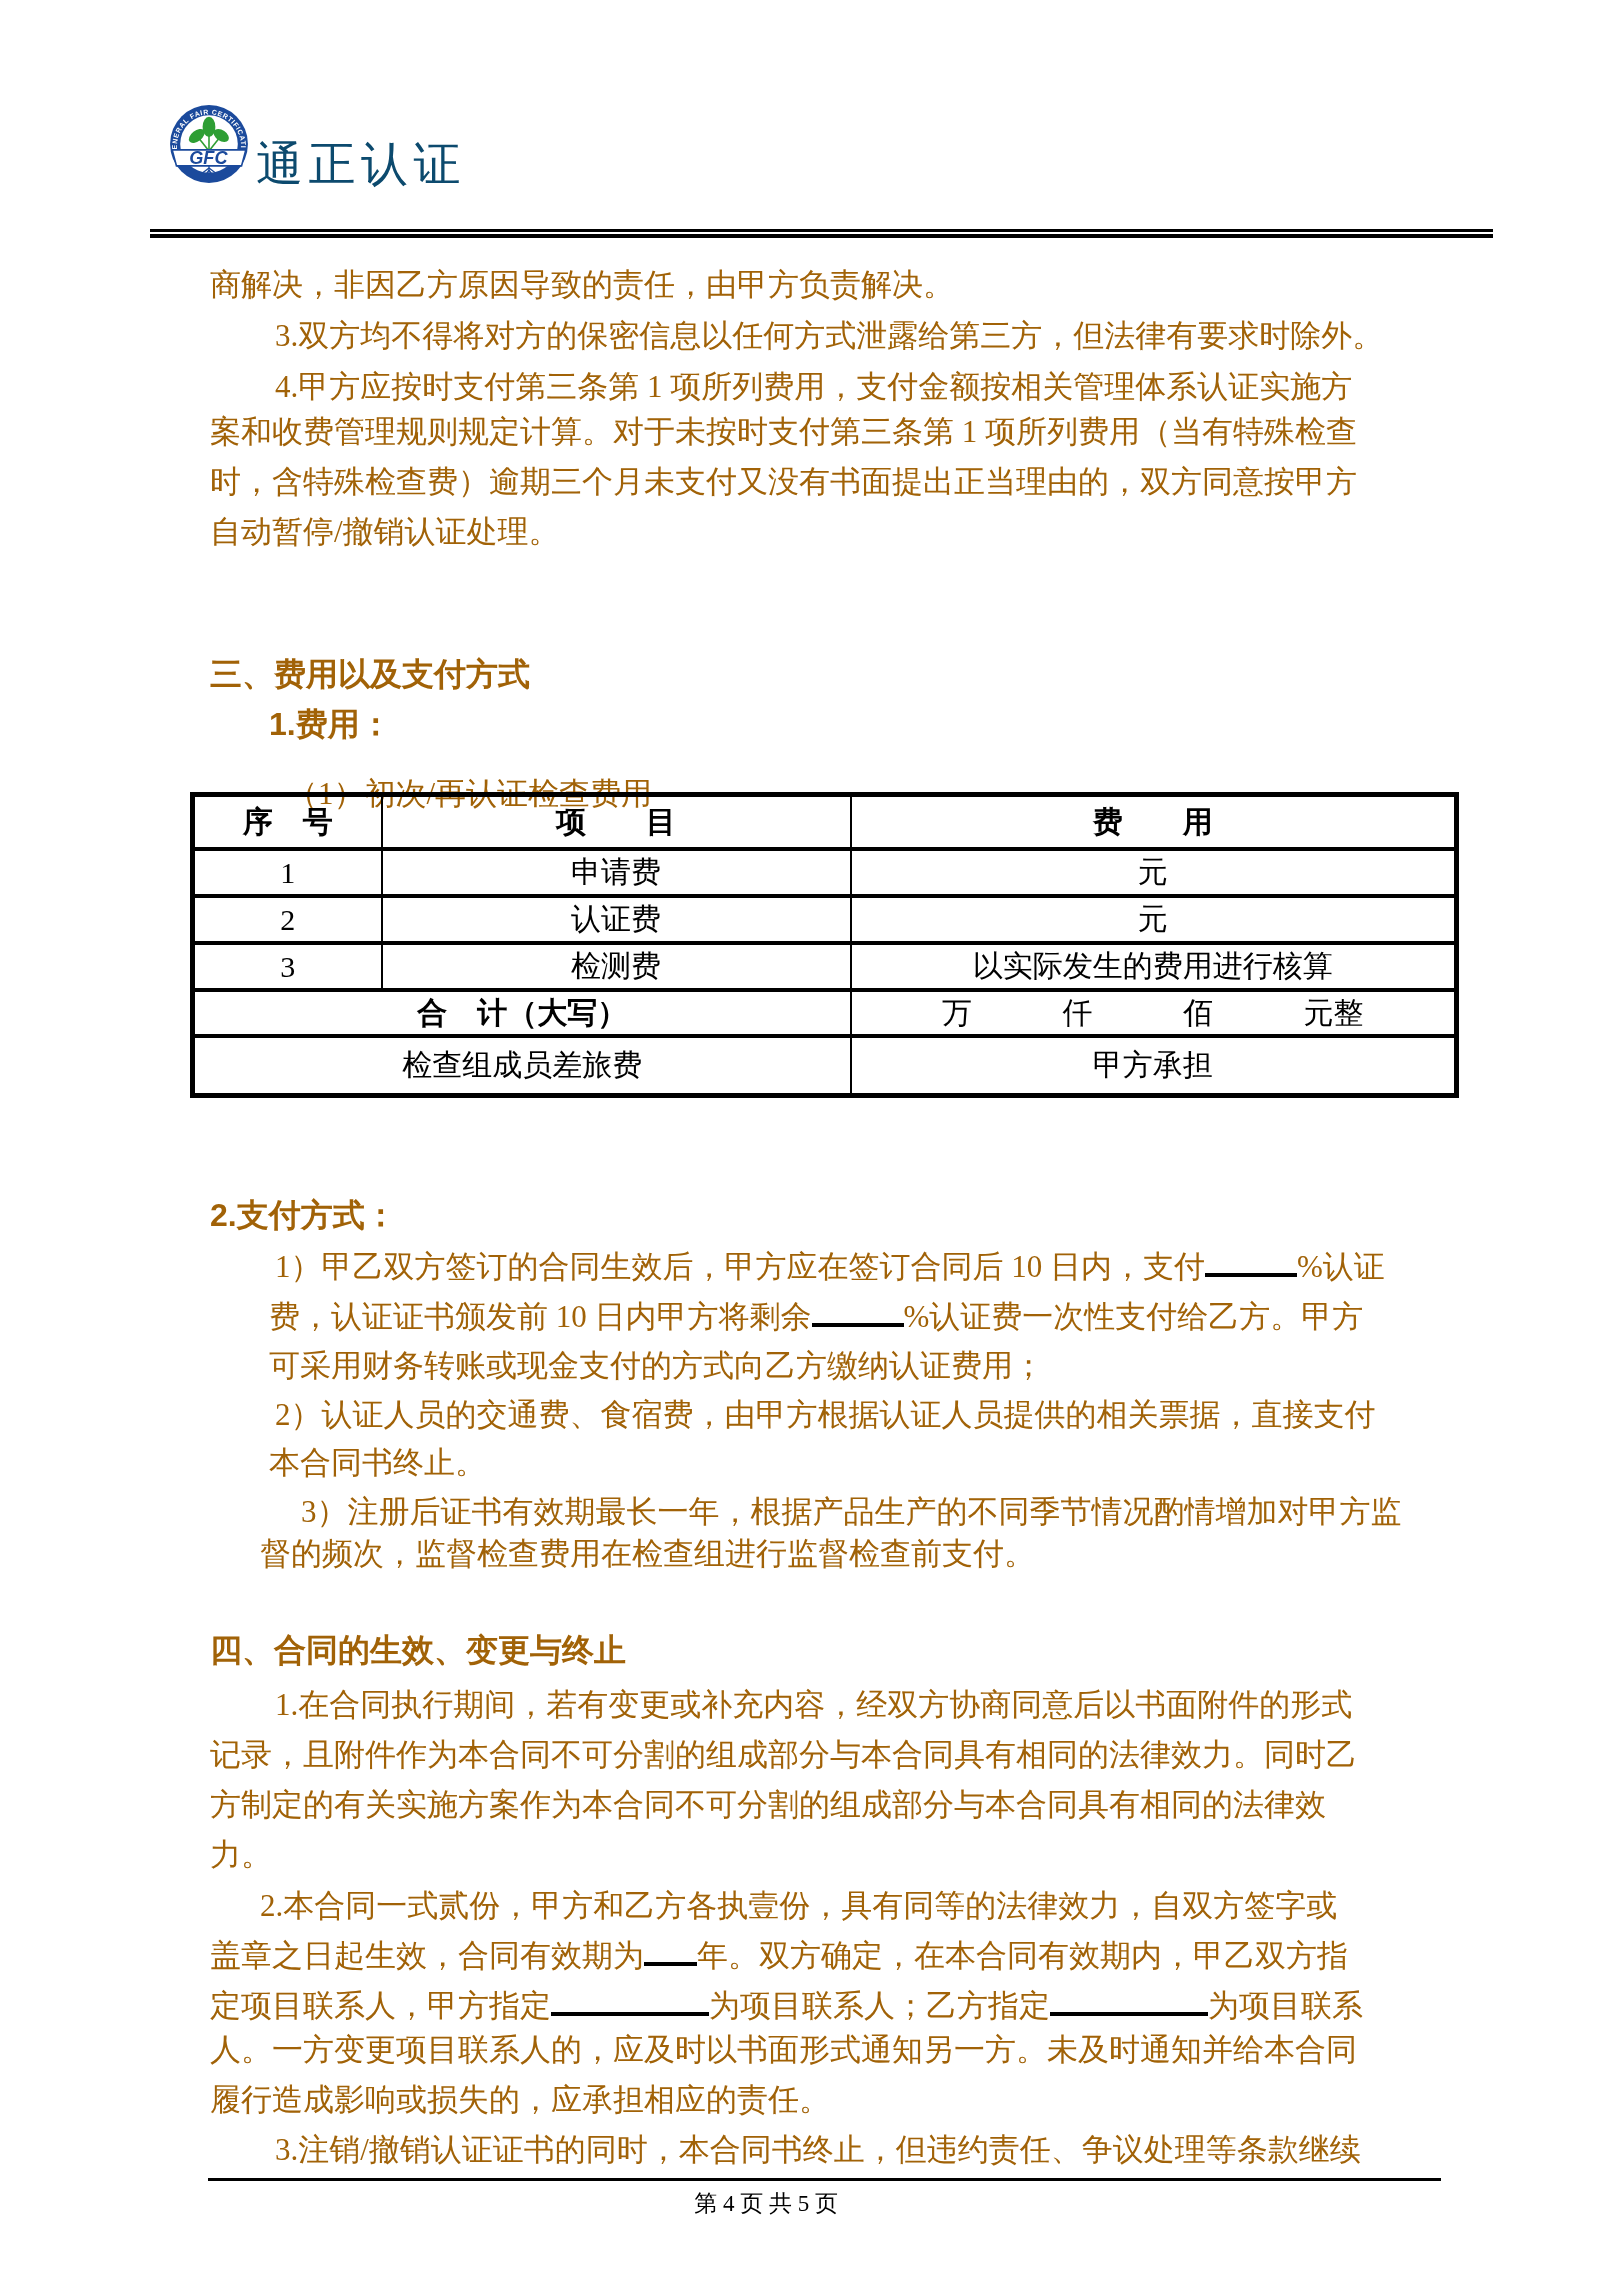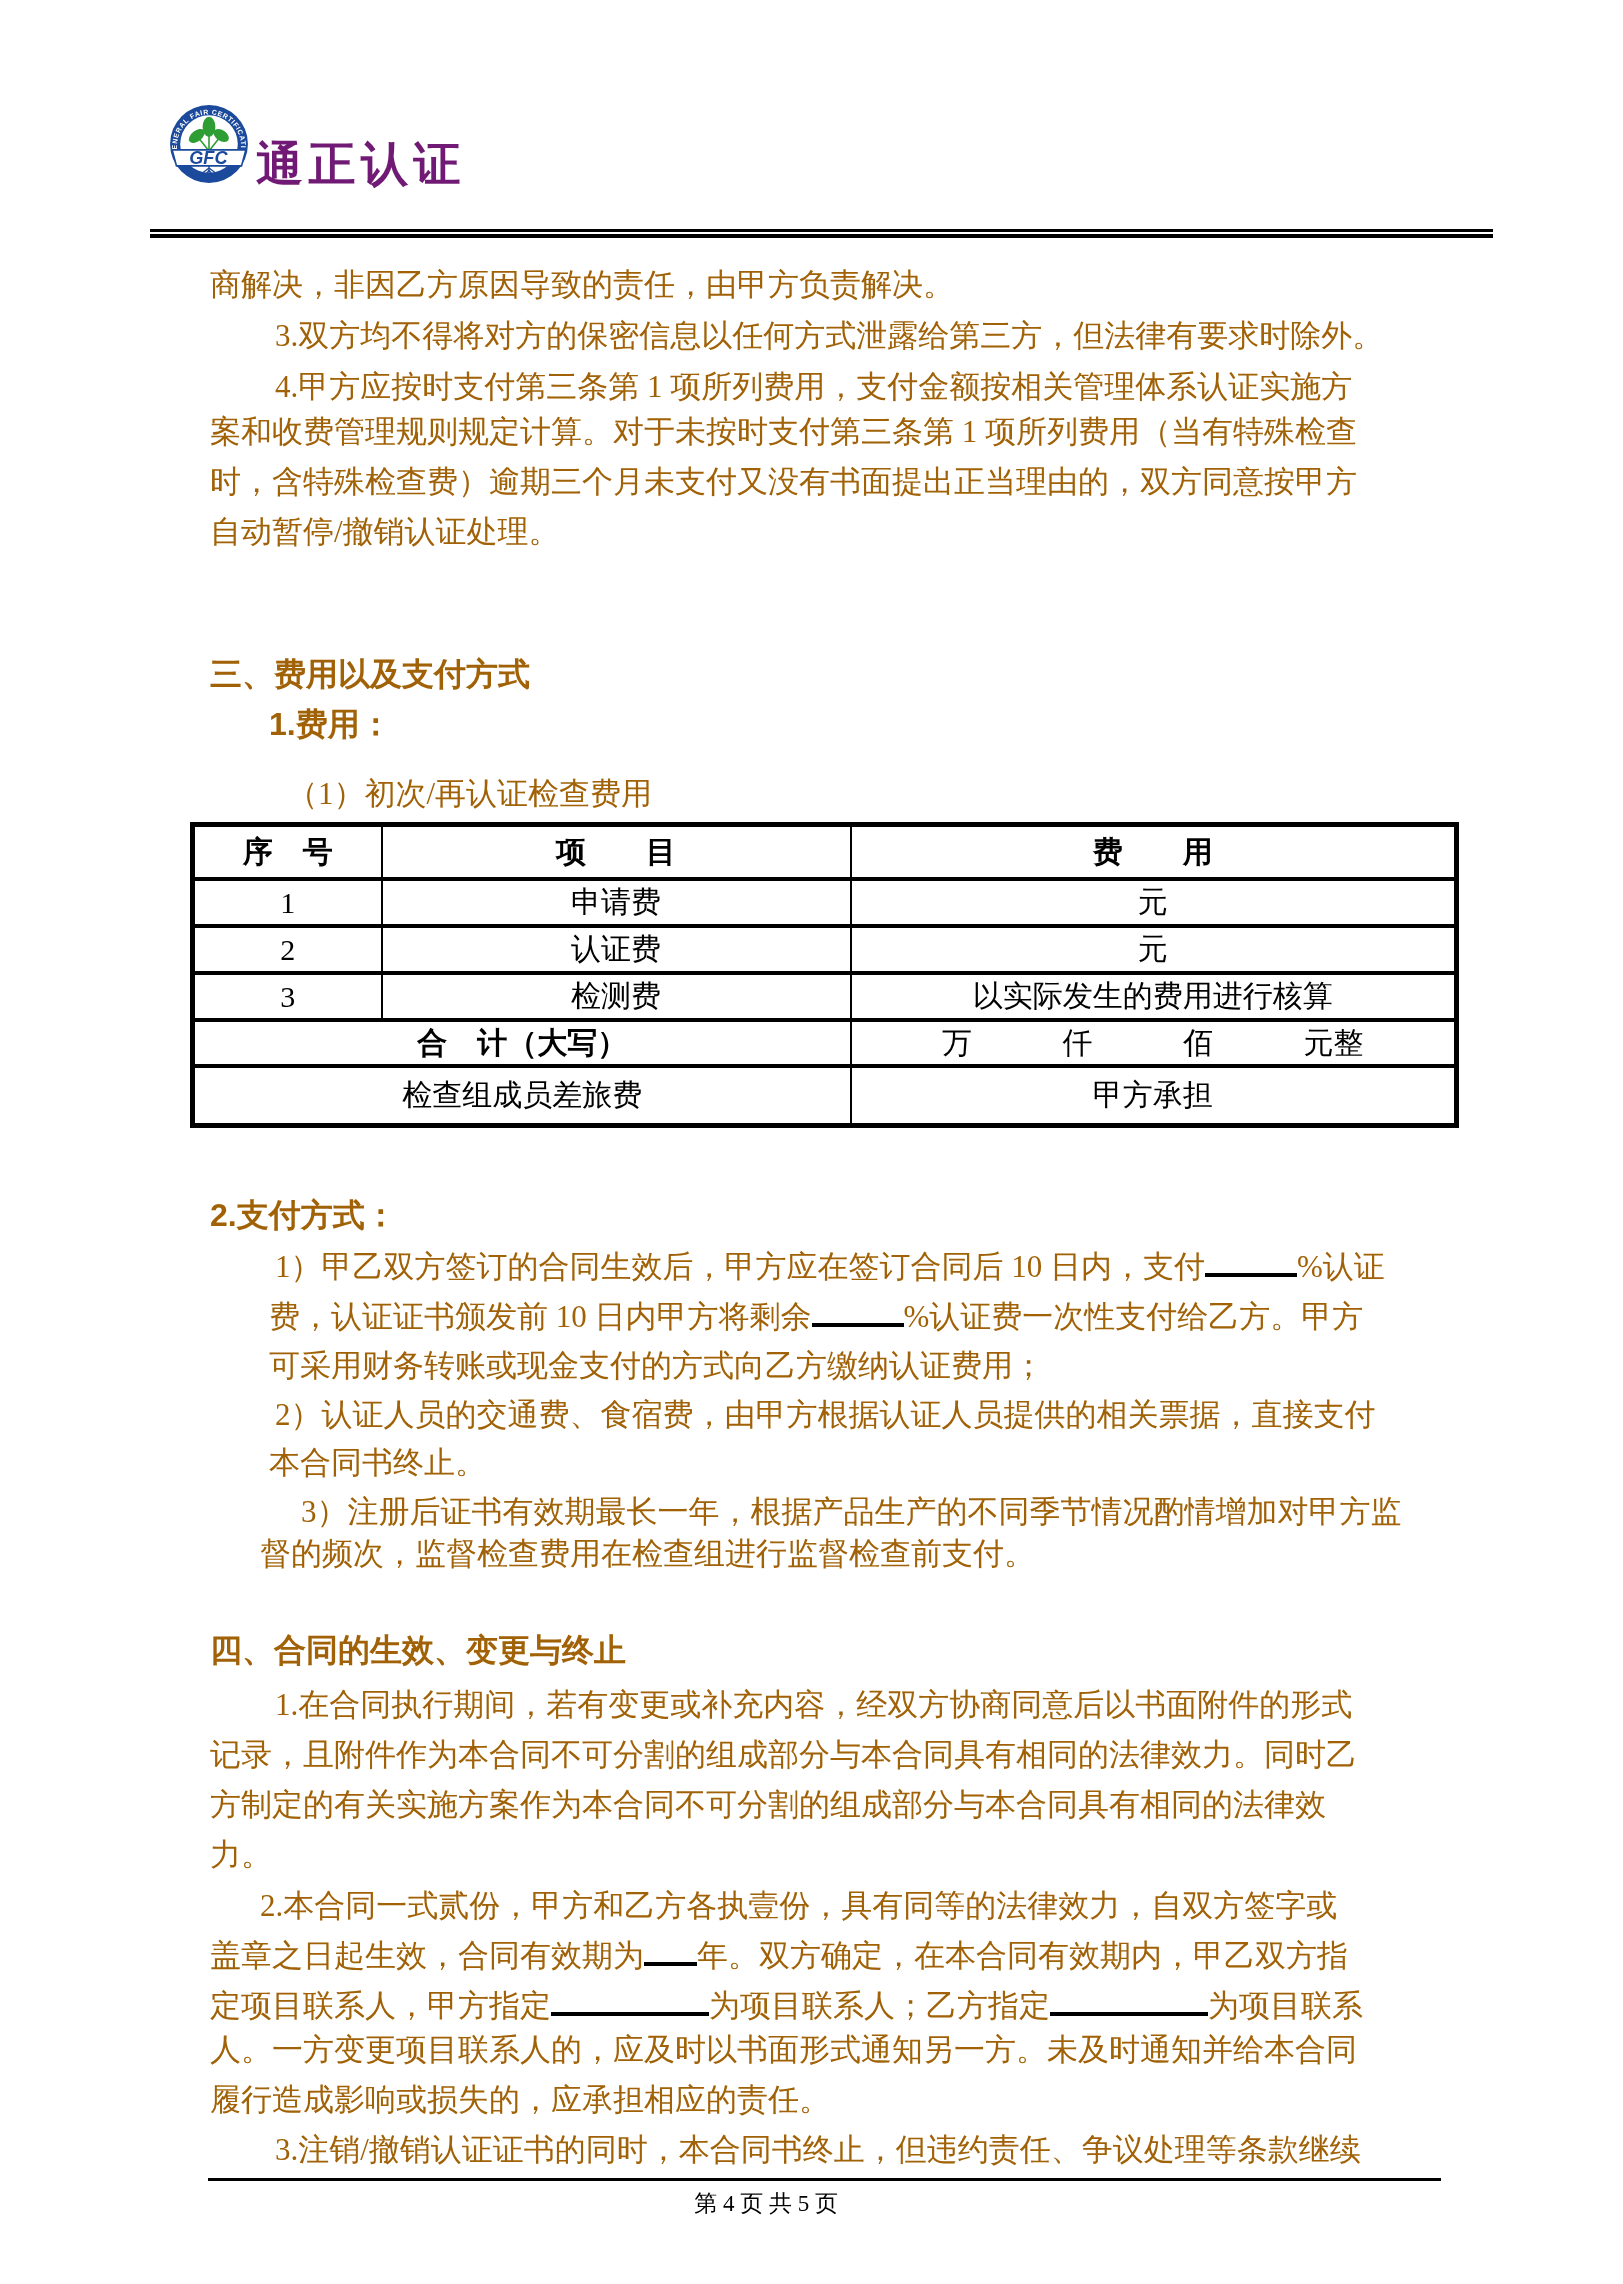--- a/index.html
+++ b/index.html
@@ -9,22 +9,22 @@
     background:#ffffff;
     font-family:"Liberation Serif","DejaVu Serif",serif;
     color:#000;
     overflow:hidden;
   }
   
   .logo-badge{position:absolute;left:169px;top:104px;width:80px;height:80px;}
   .brand-text{
     position:absolute;left:256px;top:140px;
     font-family:"Liberation Sans","DejaVu Sans",sans-serif;
-    font-weight:bold;font-size:47px;line-height:47px;
-    color:#701a75;letter-spacing:5.5px;white-space:nowrap;
+    font-weight:normal;font-size:47px;line-height:47px;
+    color:#0c4a6e;letter-spacing:5.5px;white-space:nowrap;
   }
   .header-rule{position:absolute;left:150px;top:229px;width:1343px;}
   .header-rule .r1{height:3.3px;background:#000;}
   .header-rule .r2{height:4.4px;background:#000;margin-top:1.7px;}
   .footer-rule{position:absolute;left:208px;top:2178px;width:1233px;height:2.8px;background:#000;}
   .footer-text{
     position:absolute;left:0;top:2190px;width:1532px;
     text-align:center;font-size:23px;line-height:27px;color:#000;
   }
   
@@ -38,21 +38,21 @@
   }
   .blank{
     display:inline-block;height:4.4px;border-bottom:4.4px solid #000;
     vertical-align:baseline;
   }
   .w165{width:92px;}
   .w95{width:53px;}
   .w285{width:158px;}
   
   .fee-table{
-    position:absolute;left:190px;top:822px;
+    position:absolute;left:190px;top:792px;
     border-collapse:collapse;table-layout:fixed;width:1264px;
     font-size:30px;color:#000;
   }
   .fee-table td{
     border:2.2px solid #000;border-top-width:4.4px;border-bottom-width:4.4px;
     text-align:center;vertical-align:middle;padding:0;
   }
   .fee-table{border:5px solid #000;}
   .fee-table .th{font-weight:bold;}
   .fee-table tr.hrow td{height:50px;}

